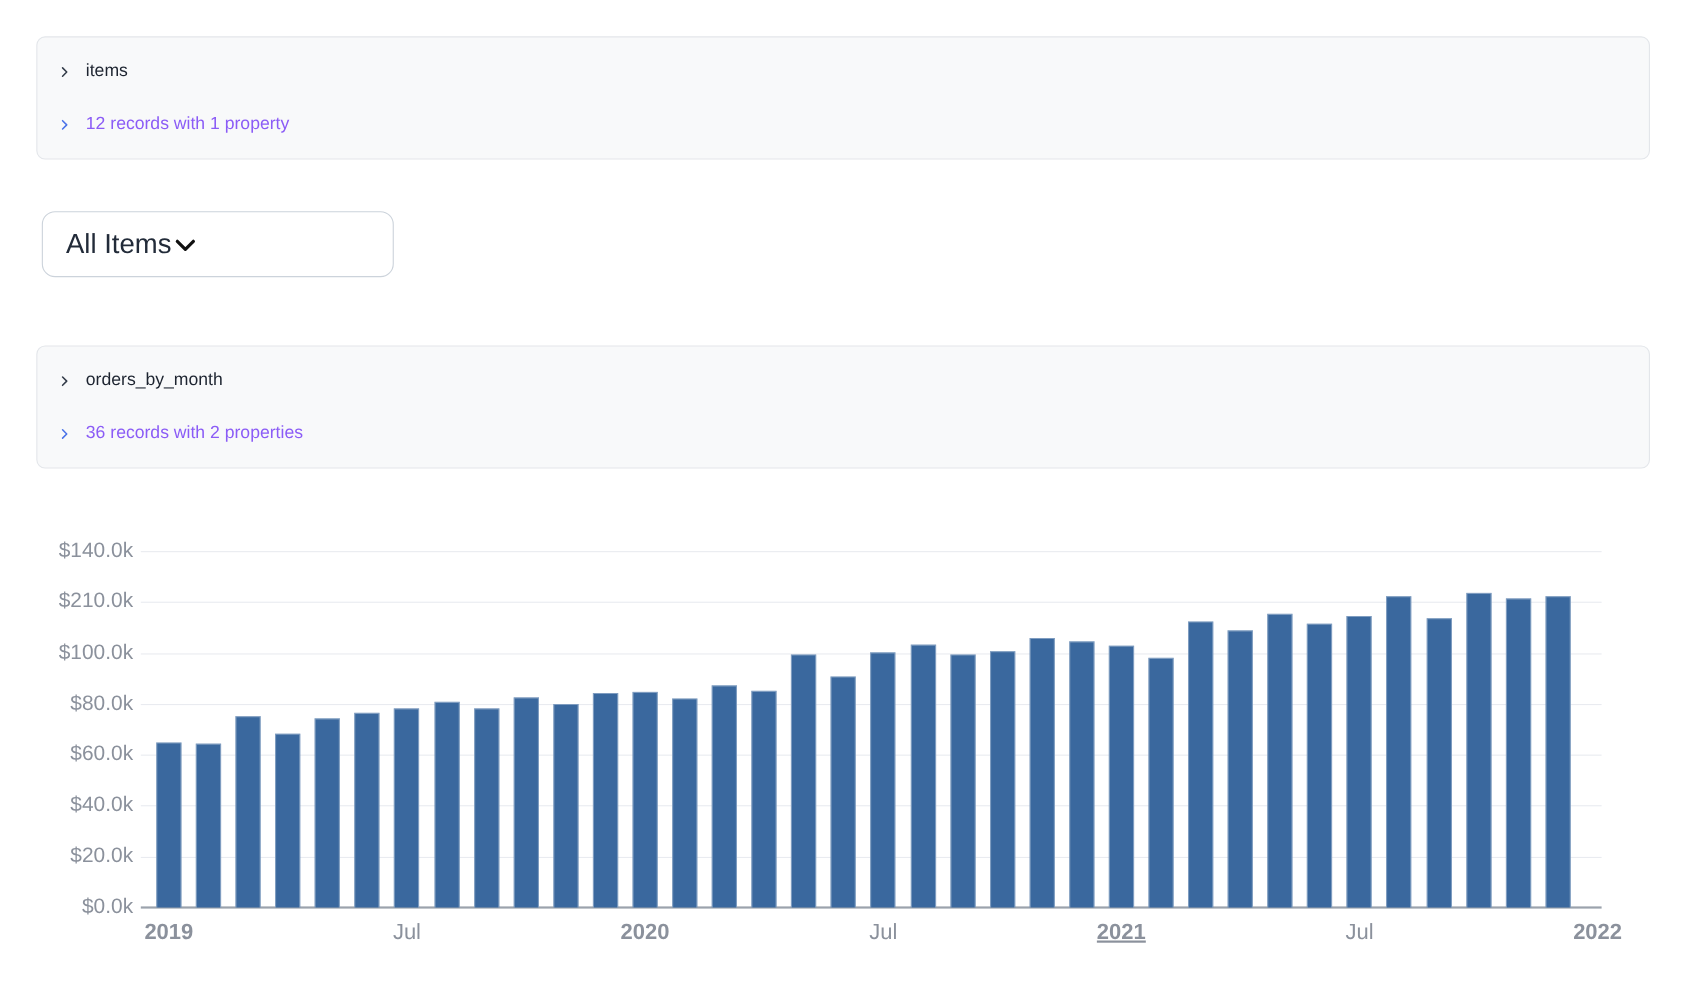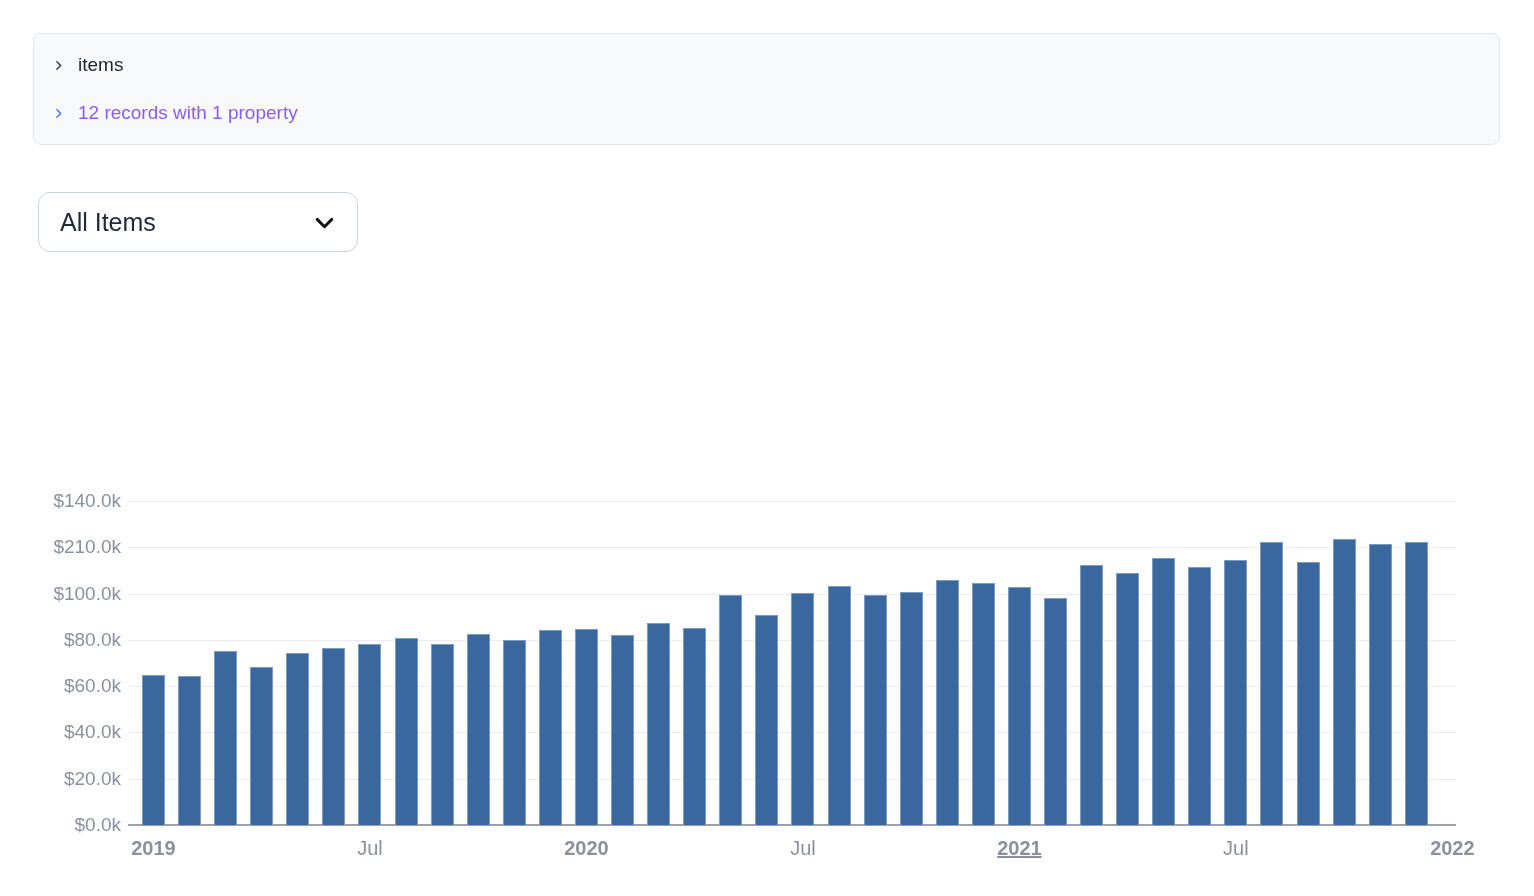--- a/index.html
+++ b/index.html
@@ -11,32 +11,32 @@
   }
   .page { position: absolute; inset: 0; }
 
   
   .panel {
     position: absolute; left: 33px; width: 1467px; height: 112px;
     background: #f8f9fa; border: 1px solid #e3e6ea; border-radius: 8px;
     padding: 17px 18px; display: flex; flex-direction: column;
     justify-content: space-between;
   }
-  .panel-row { display: flex; align-items: center; gap: 13px; font-size: 19px; line-height: 28px; }
+  .panel-row { display: flex; align-items: center; gap: 13px; font-size: 16px; line-height: 28px; }
   .panel-title { color: #1d2430; cursor: pointer; }
   .panel-link  { color: #8b5cf6; cursor: pointer; }
   .chev { display: inline-flex; align-items: center; }
   .panel-title .chev { color: #333c49; }
   .panel-link  .chev { color: #4b73e8; }
 
   
   .dropdown {
     position: absolute; left: 38px; top: 192px; width: 320px; height: 60px;
     background: #ffffff; border: 1px solid #ccd3db; border-radius: 12px;
-    display: flex; align-items: center; justify-content: space-between;
+    display: flex; align-items: center; 
     padding: 0 20px 0 21px; cursor: pointer;
   }
   .dropdown-value { font-size: 25px; color: #222b39; }
   .dropdown .chev-down { color: #111111; display: inline-flex; }
 
   
   #chart { position: absolute; left: 0; top: 461px; width: 1534px; height: 430px; }
   .gridline { position: absolute; height: 1px; background: #e9ebf0; }
   .axisline { position: absolute; height: 2px; background: #9ba2ac; }
   .ylabel {
@@ -79,20 +79,38 @@
 
   <div class="dropdown">
     <span class="dropdown-value">All Items</span>
     <span class="chev-down">
       <svg width="25" height="25" viewBox="0 0 24 24">
           <path d="M5 9l7 7 7-7" stroke="currentColor" stroke-width="2.8" fill="none" stroke-linecap="round" stroke-linejoin="round"></path>
         </svg>
     </span>
   </div>
 
+  <section class="panel" style="top:314px;">
+    <div class="panel-row panel-title">
+      <span class="chev">
+        <svg width="13" height="13" viewBox="0 0 24 24">
+            <path d="M9 5l7 7-7 7" stroke="currentColor" stroke-width="2.6" fill="none" stroke-linecap="round" stroke-linejoin="round"></path>
+          </svg>
+      </span>
+      <span>orders_by_month</span>
+    </div>
+    <div class="panel-row panel-link">
+      <span class="chev">
+        <svg width="13" height="13" viewBox="0 0 24 24">
+            <path d="M9 5l7 7-7 7" stroke="currentColor" stroke-width="2.6" fill="none" stroke-linecap="round" stroke-linejoin="round"></path>
+          </svg>
+      </span>
+      <span>36 records with 2 properties</span>
+    </div>
+  </section>
 
   <div id="chart">
       <div class="axisline" style="left: 128px; width: 1328px; top: 363px;"></div>
       <div class="ylabel" style="left: 0px; top: 350px;">$0.0k</div>
       <div class="gridline" style="left: 128px; width: 1328px; top: 317.714px;"></div>
       <div class="ylabel" style="left: 0px; top: 303.714px;">$20.0k</div>
       <div class="gridline" style="left: 128px; width: 1328px; top: 271.429px;"></div>
       <div class="ylabel" style="left: 0px; top: 257.429px; text-align: right;">$40.0k</div>
       <div class="gridline" style="left: 128px; width: 1328px; top: 225.143px;"></div>
       <div class="ylabel" style="left: 0px; top: 211.143px;">$60.0k</div>

